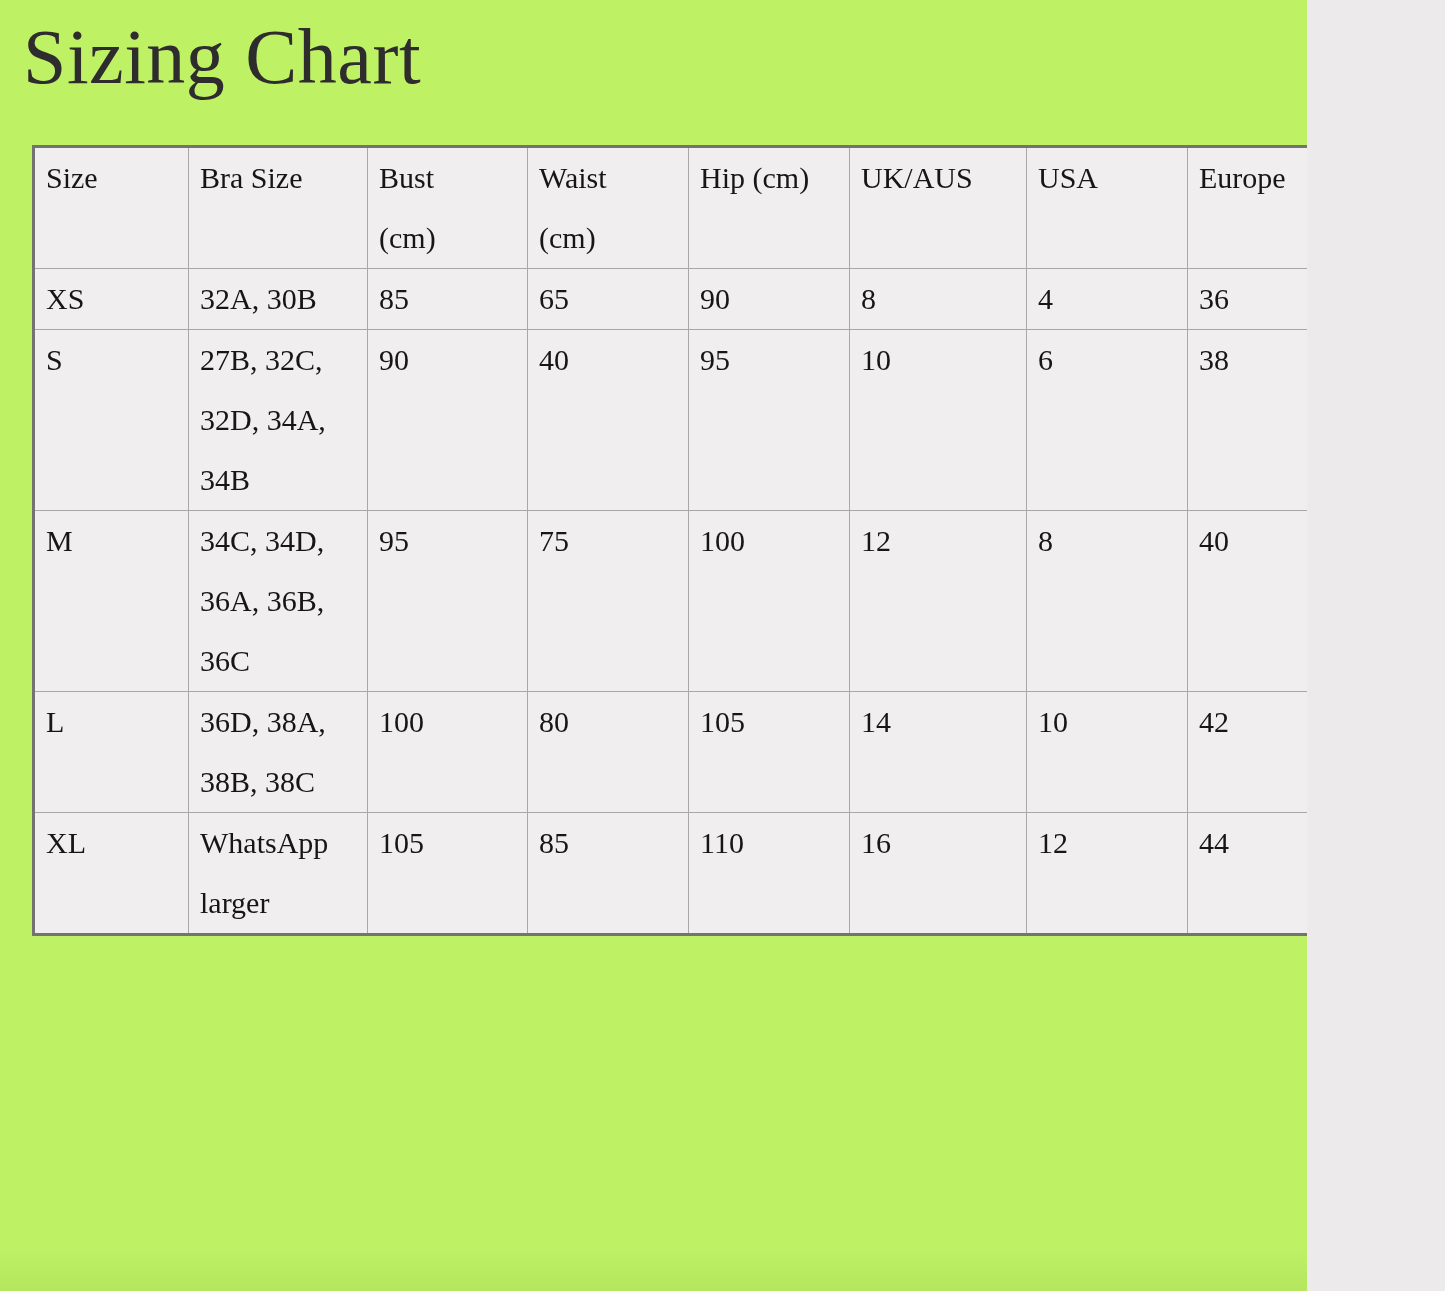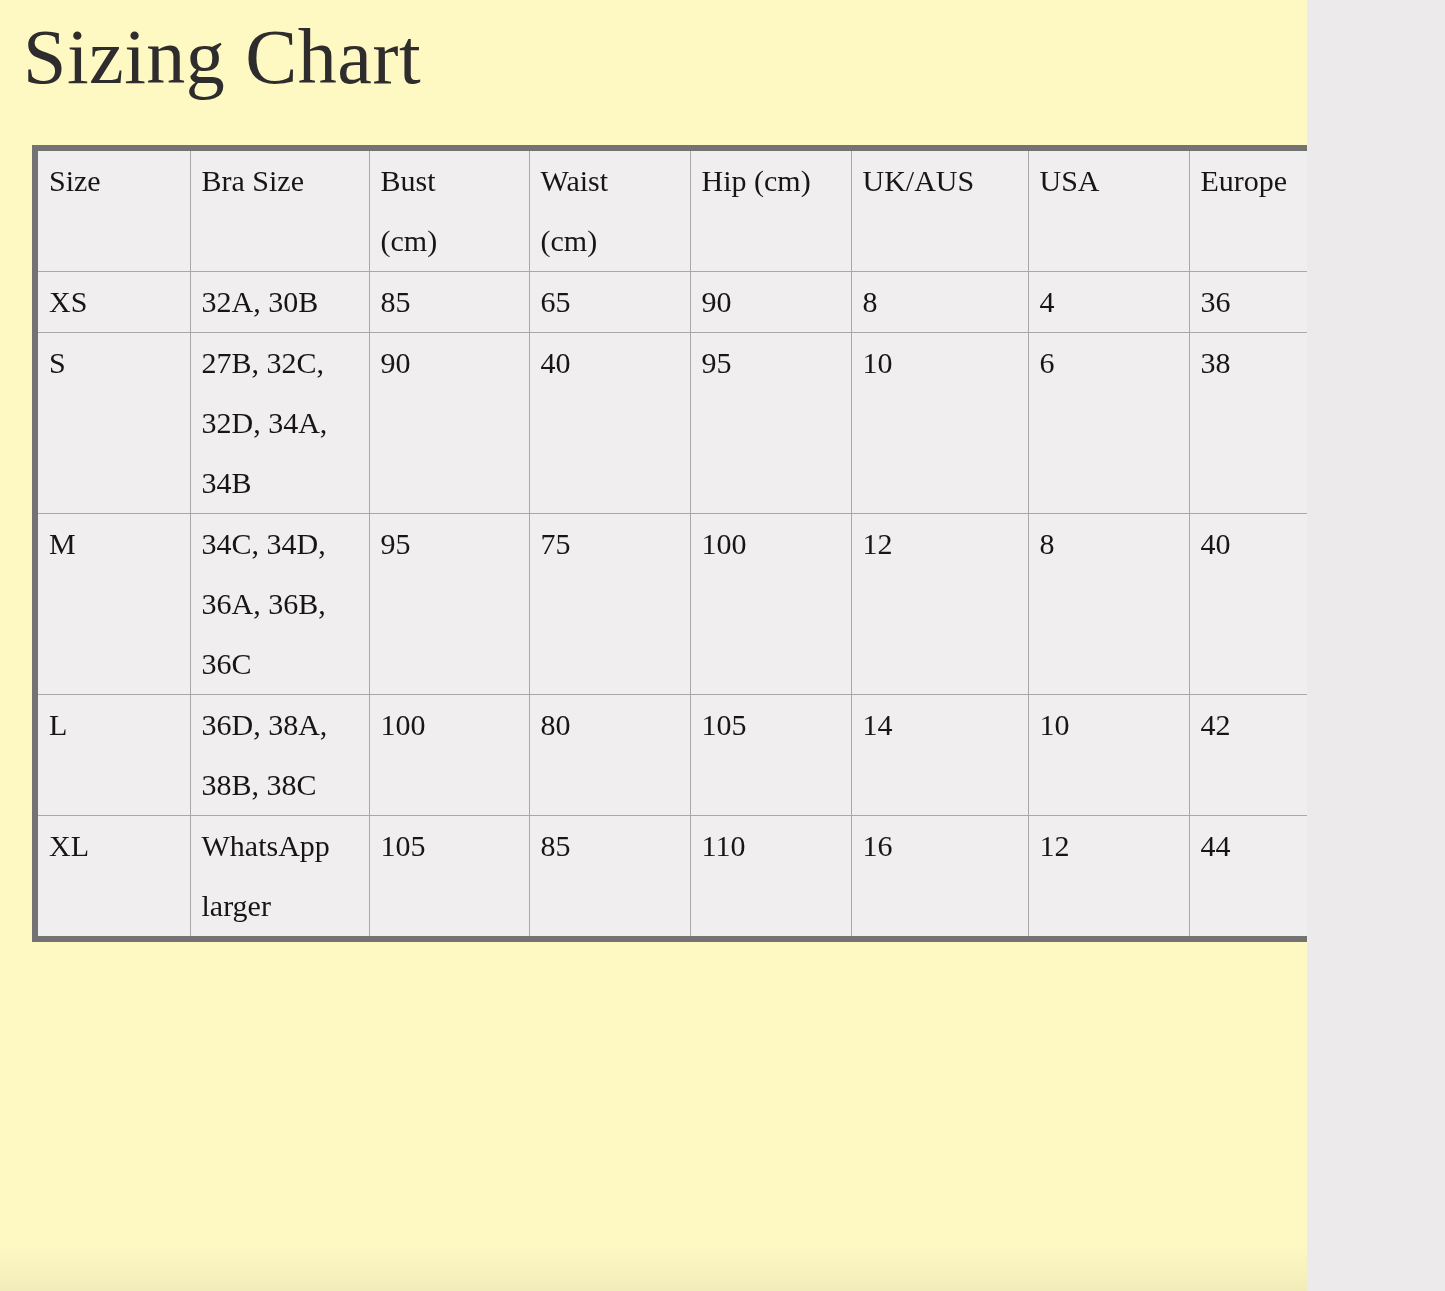--- a/index.html
+++ b/index.html
@@ -1,21 +1,21 @@
 <!DOCTYPE html>
 <html><head>
 <meta charset="utf-8">
 <style>
   * { margin: 0; padding: 0; box-sizing: border-box; }
   html, body { background: #ECEAEA; }
   .page {
     position: relative;
     width: 1307px;
     height: 1291px;
-    background: #fef9c3;
+    background: #bef264;
     overflow: hidden;
     font-family: "Liberation Sans", sans-serif;
   }
   .page::after {
     content: "";
     position: absolute;
     left: 0; right: 0; bottom: 0;
     height: 46px;
     background: linear-gradient(to bottom, rgba(0,0,0,0), rgba(0,0,0,0.05));
     pointer-events: none;
@@ -37,21 +37,21 @@
     color: #5C5A5A;
     letter-spacing: 0.2px;
   }
   .intro .line { display: block; }
   table.sizing {
     margin: 43px 0 0 32px;
     border-collapse: collapse;
     table-layout: fixed;
     width: 1294px;
     background: #F0EEEE;
-    border: 6px solid #737373;
+    border: 3px solid #737373;
   }
   table.sizing th,
   table.sizing td {
     border: 1px solid #AAA7A7;
     vertical-align: top;
     text-align: left;
     font-family: "Liberation Serif", serif;
     font-weight: 400;
     font-size: 30px;
     line-height: 60px;

